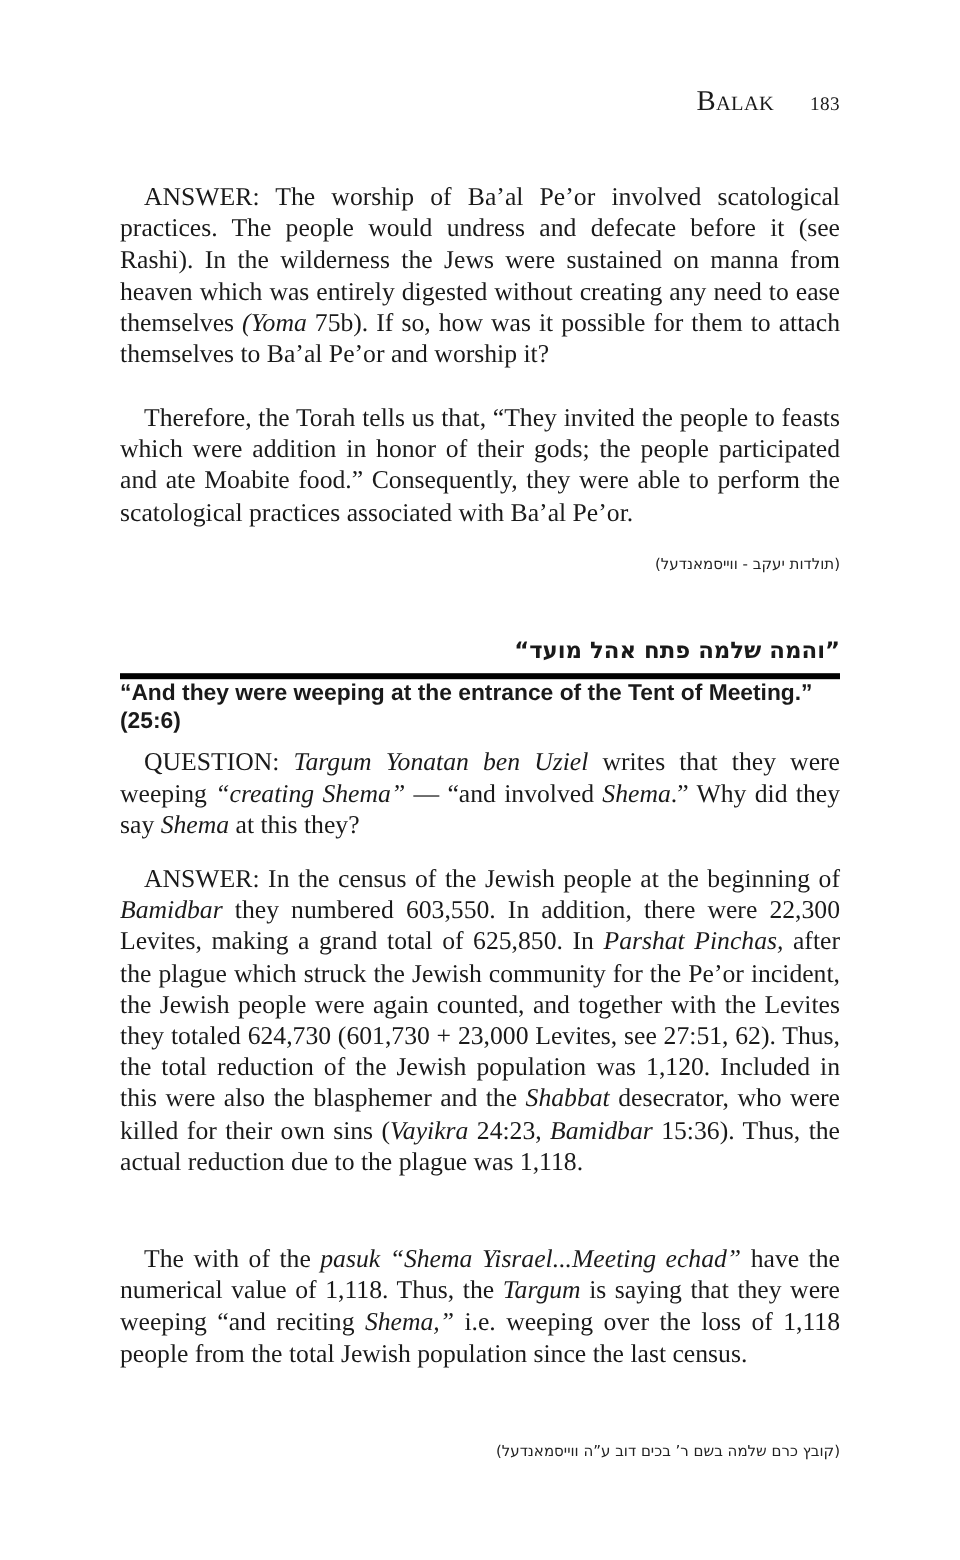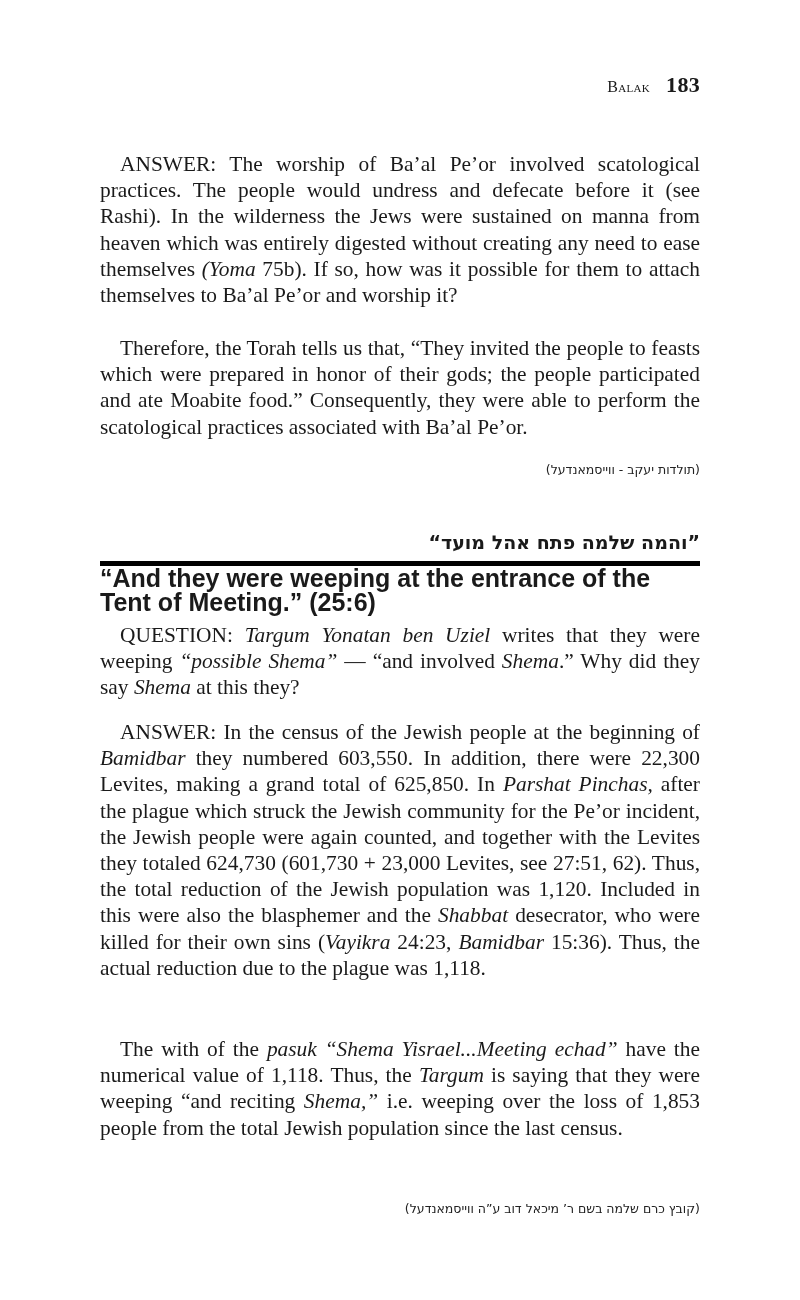--- a/index.html
+++ b/index.html
@@ -4,22 +4,22 @@
 <style>
   html, body { margin: 0; padding: 0; background: #ffffff; }
   body { width: 800px; height: 1300px; position: relative; overflow: hidden; color: #1a1a1a; }
   .page { position: absolute; left: 100px; top: 0; width: 600px; }
   .running-head {
     position: absolute; top: 72px; right: 0;
     font-family: "Liberation Serif", "DejaVu Serif", serif;
     font-size: 19px; letter-spacing: 0.3px; color: #1a1a1a;
     display: flex; align-items: baseline; gap: 16px;
   }
-  .running-head .title { font-variant: small-caps; font-size: 16px; }
-  .running-head .folio { font-weight: bold; font-size: 22px; }
+  .running-head .title { font-variant: small-caps; font-size: 24px; }
+  .running-head .folio { font-weight: normal; font-size: 16px; margin-left: 14px; }
   .body-text {
     font-family: "Liberation Serif", "DejaVu Serif", serif;
     font-size: 21.4px; line-height: 26.2px; text-align: justify;
     text-align-last: left; margin: 0;
     text-indent: 20px;
   }
   .body-text i { }
   .p1 { position: absolute; top: 151px; left: 0; right: 0; }
   .p2 { position: absolute; top: 335px; left: 0; right: 0; }
   .src {
@@ -31,47 +31,47 @@
   .src2 { top: 1201px; }
   .hebrew-head {
     position: absolute; right: 0; top: 531px;
     font-family: "DejaVu Sans", sans-serif; font-weight: bold; font-size: 19px;
     direction: rtl; unicode-bidi: embed;
   }
   .rule { position: absolute; left: 0; right: 0; top: 561px; height: 5px; background: #000; }
   .eng-head {
     position: absolute; left: 0; right: 0; top: 566px;
     font-family: "Liberation Sans", "DejaVu Sans", sans-serif; font-weight: bold;
-    font-size: 25px; line-height: 24px; margin: 0;
+    font-size: 19px; line-height: 24px; margin: 0;
   }
   .p3 { position: absolute; top: 622px; left: 0; right: 0; }
   .p4 { position: absolute; top: 719px; left: 0; right: 0; }
   .p5 { position: absolute; top: 1036px; left: 0; right: 0; }
 </style>
 </head>
 <body>
 
 <div class="page">
 
   <div class="running-head">
     <span class="title">Balak</span>
     <span class="folio">183</span>
   </div>
 
   <p class="body-text p1"><span>ANSWER:</span><span> The worship of Ba’al Pe’or involved scatological practices. The people would undress and defecate before it (see Rashi). In the wilderness the Jews were sustained on manna from heaven which was entirely digested without creating any need to ease themselves </span><i>(Yoma</i><span> 75b). If so, how was it possible for them to attach themselves to Ba’al Pe’or and worship it?</span></p>
 
-  <p class="body-text p2">Therefore, the Torah tells us that, “They invited the people to feasts which were prepared in honor of their gods; the people participated and ate Moabite food.” Consequently, they were able to perform the scatological practices associated with Ba’al Pe’or.</p>
+  <p class="body-text p2">Therefore, the Torah tells us that, “They invited the people to feasts which were addition in honor of their gods; the people participated and ate Moabite food.” Consequently, they were able to perform the scatological practices associated with Ba’al Pe’or.</p>
 
   <div class="src src1">(תולדות יעקב - ווייסמאנדעל)</div>
 
   <div class="hebrew-head">”והמה שלמה פתח אהל מועד“</div>
   <div class="rule"></div>
   <p class="eng-head">“And they were weeping at the entrance of the Tent of Meeting.” (25:6)</p>
 
-  <p class="body-text p3"><span>QUESTION:</span> <i>Targum Yonatan ben Uziel</i><span> writes that they were weeping </span><i>“possible Shema”</i><span> — “and involved </span><i>Shema</i><span>.” Why did they say </span><i>Shema</i><span> at this they?</span></p>
+  <p class="body-text p3"><span>QUESTION:</span> <i>Targum Yonatan ben Uziel</i><span> writes that they were weeping </span><i>“creating Shema”</i><span> — “and involved </span><i>Shema</i><span>.” Why did they say </span><i>Shema</i><span> at this they?</span></p>
 
   <p class="body-text p4"><span>ANSWER:</span><span> In the census of the Jewish people at the beginning of </span><i>Bamidbar</i><span> they numbered 603,550. In addition, there were 22,300 Levites, making a grand total of 625,850. In </span><i>Parshat Pinchas,</i><span> after the plague which struck the Jewish community for the Pe’or incident, the Jewish people were again counted, and together with the Levites they totaled 624,730 (601,730 + 23,000 Levites, see 27:51, 62). Thus, the total reduction of the Jewish population was 1,120. Included in this were also the blasphemer and the </span><i>Shabbat</i><span> desecrator, who were killed for their own sins (</span><i>Vayikra</i><span> 24:23, </span><i>Bamidbar</i><span> 15:36). Thus, the actual reduction due to the plague was 1,118.</span></p>
 
-  <p class="body-text p5"><span>The with of the </span><i>pasuk “Shema Yisrael...Meeting echad”</i><span> have the numerical value of 1,118. Thus, the </span><i>Targum</i><span> is saying that they were weeping “and reciting </span><i>Shema,”</i><span> i.e. weeping over the loss of 1,853 people from the total Jewish population since the last census.</span></p>
+  <p class="body-text p5"><span>The with of the </span><i>pasuk “Shema Yisrael...Meeting echad”</i><span> have the numerical value of 1,118. Thus, the </span><i>Targum</i><span> is saying that they were weeping “and reciting </span><i>Shema,”</i><span> i.e. weeping over the loss of 1,118 people from the total Jewish population since the last census.</span></p>
 
-  <div class="src src2">(קובץ כרם שלמה בשם ר’ מיכאל דוב ע”ה ווייסמאנדעל)</div>
+  <div class="src src2">(קובץ כרם שלמה בשם ר’ בכים דוב ע”ה ווייסמאנדעל)</div>
 
 </div>
 
 </body></html>

